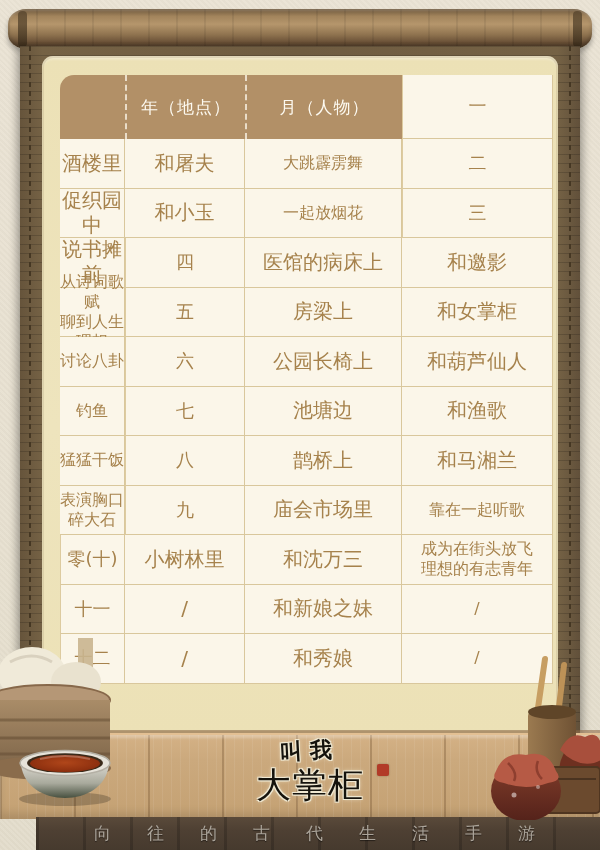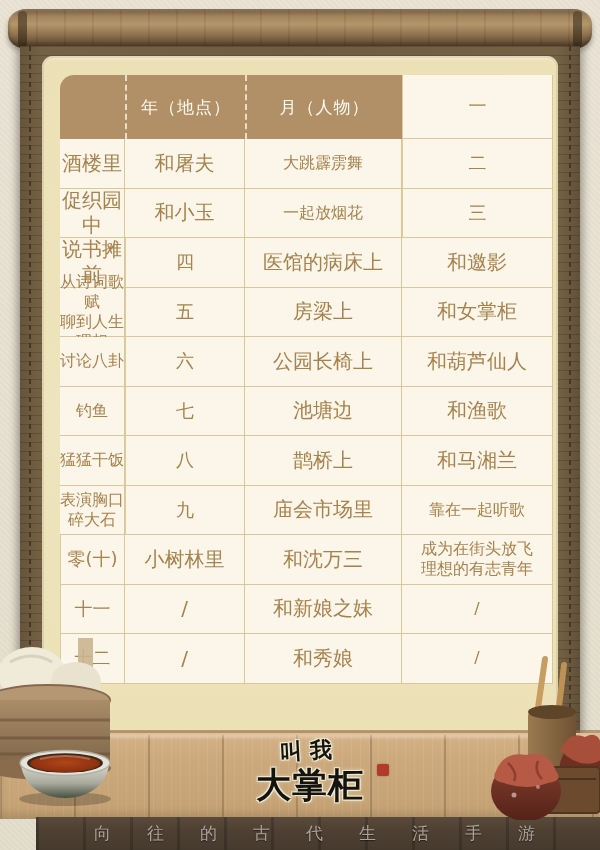--- a/index.html
+++ b/index.html
@@ -97,21 +97,21 @@
     padding-left:58px;white-space:nowrap;
     text-shadow:0 1px 1px rgba(0,0,0,.5);
   }
   
   .logo{
     position:absolute;left:235px;top:736px;width:150px;text-align:center;
     font-family:"DejaVu Serif","Liberation Serif",serif;color:#15130d;
     text-shadow:1px 1px 0 #efe8d2,-1px -1px 0 #efe8d2,1px -1px 0 #efe8d2,-1px 1px 0 #efe8d2,0 0 4px #efe8d2;
   }
   .logo .l1{font-size:22px;font-weight:bold;letter-spacing:8px;transform:rotate(-3deg);}
-  .logo .l2{font-size:35px;font-weight:bold;letter-spacing:1px;margin-top:-4px;position:relative;}
+  .logo .l2{font-size:35px;font-weight:normal;letter-spacing:1px;margin-top:-4px;position:relative;}
   .logo .seal{
     position:absolute;right:-4px;top:2px;width:12px;height:12px;
     background:#b23b28;border-radius:2px;box-shadow:0 0 2px rgba(0,0,0,.3);
   }
   .prop{position:absolute;}
 </style>
 </head>
 <body>
 
 <div class="wall"></div>

